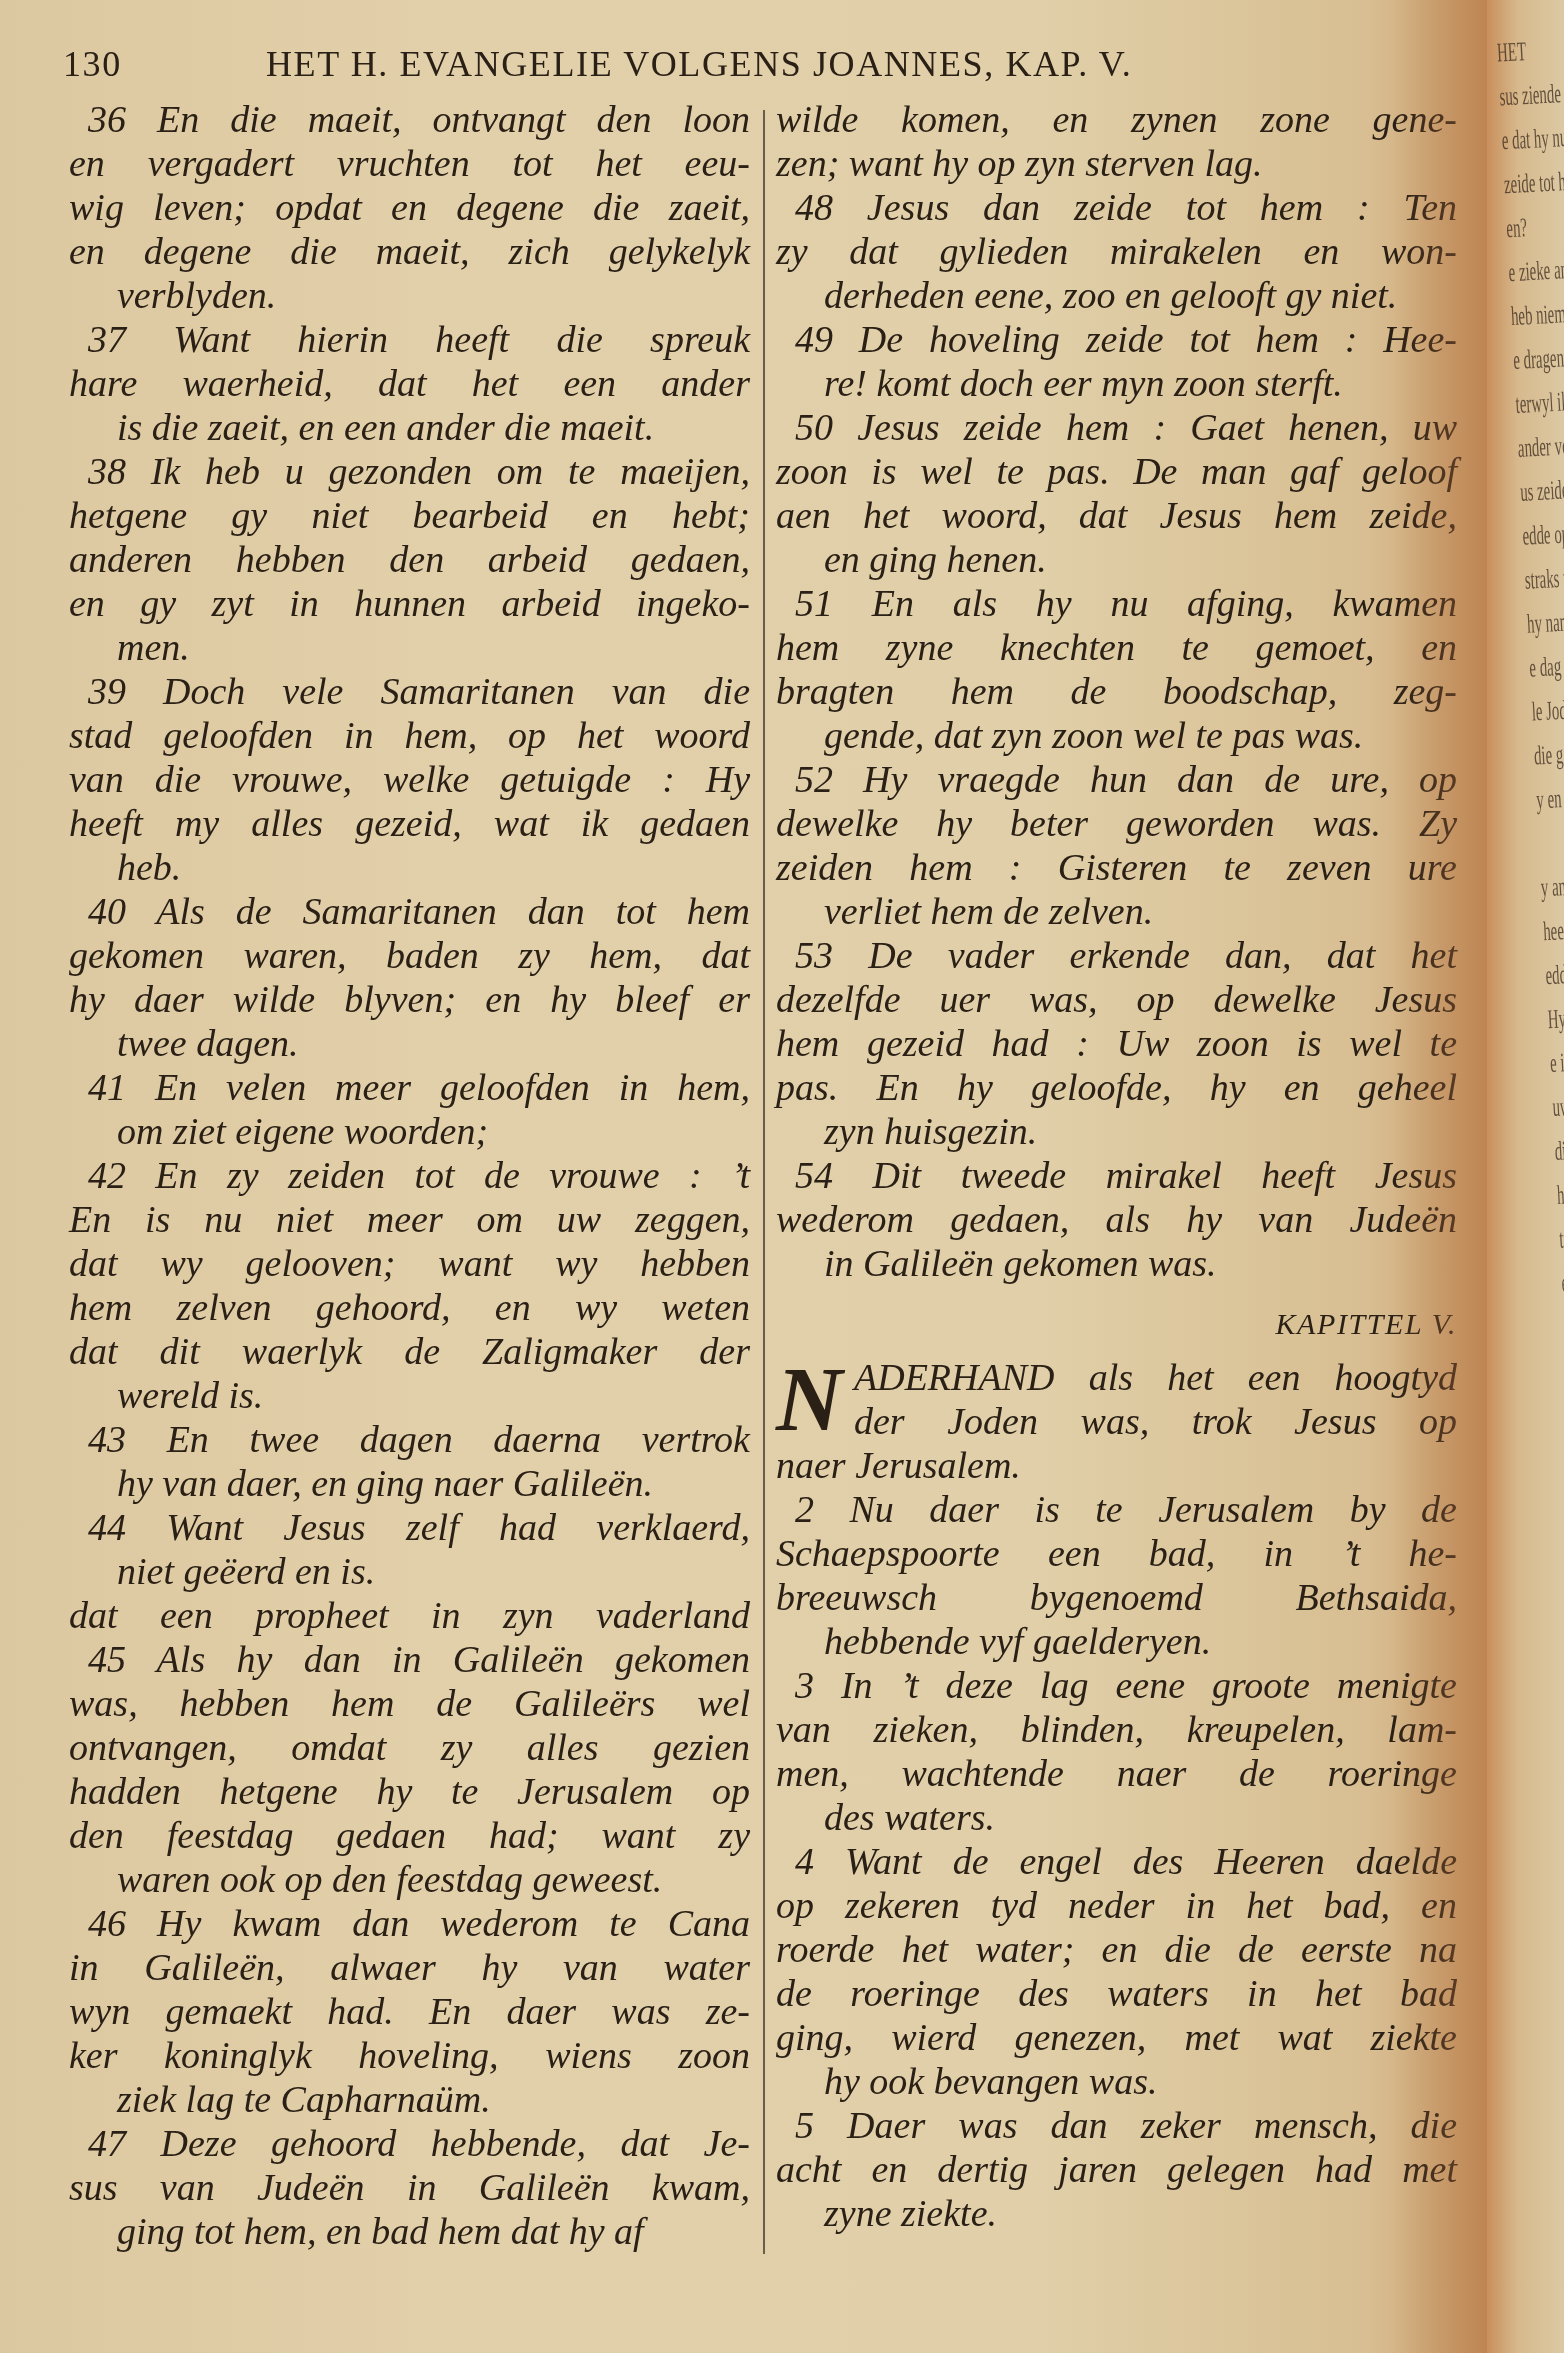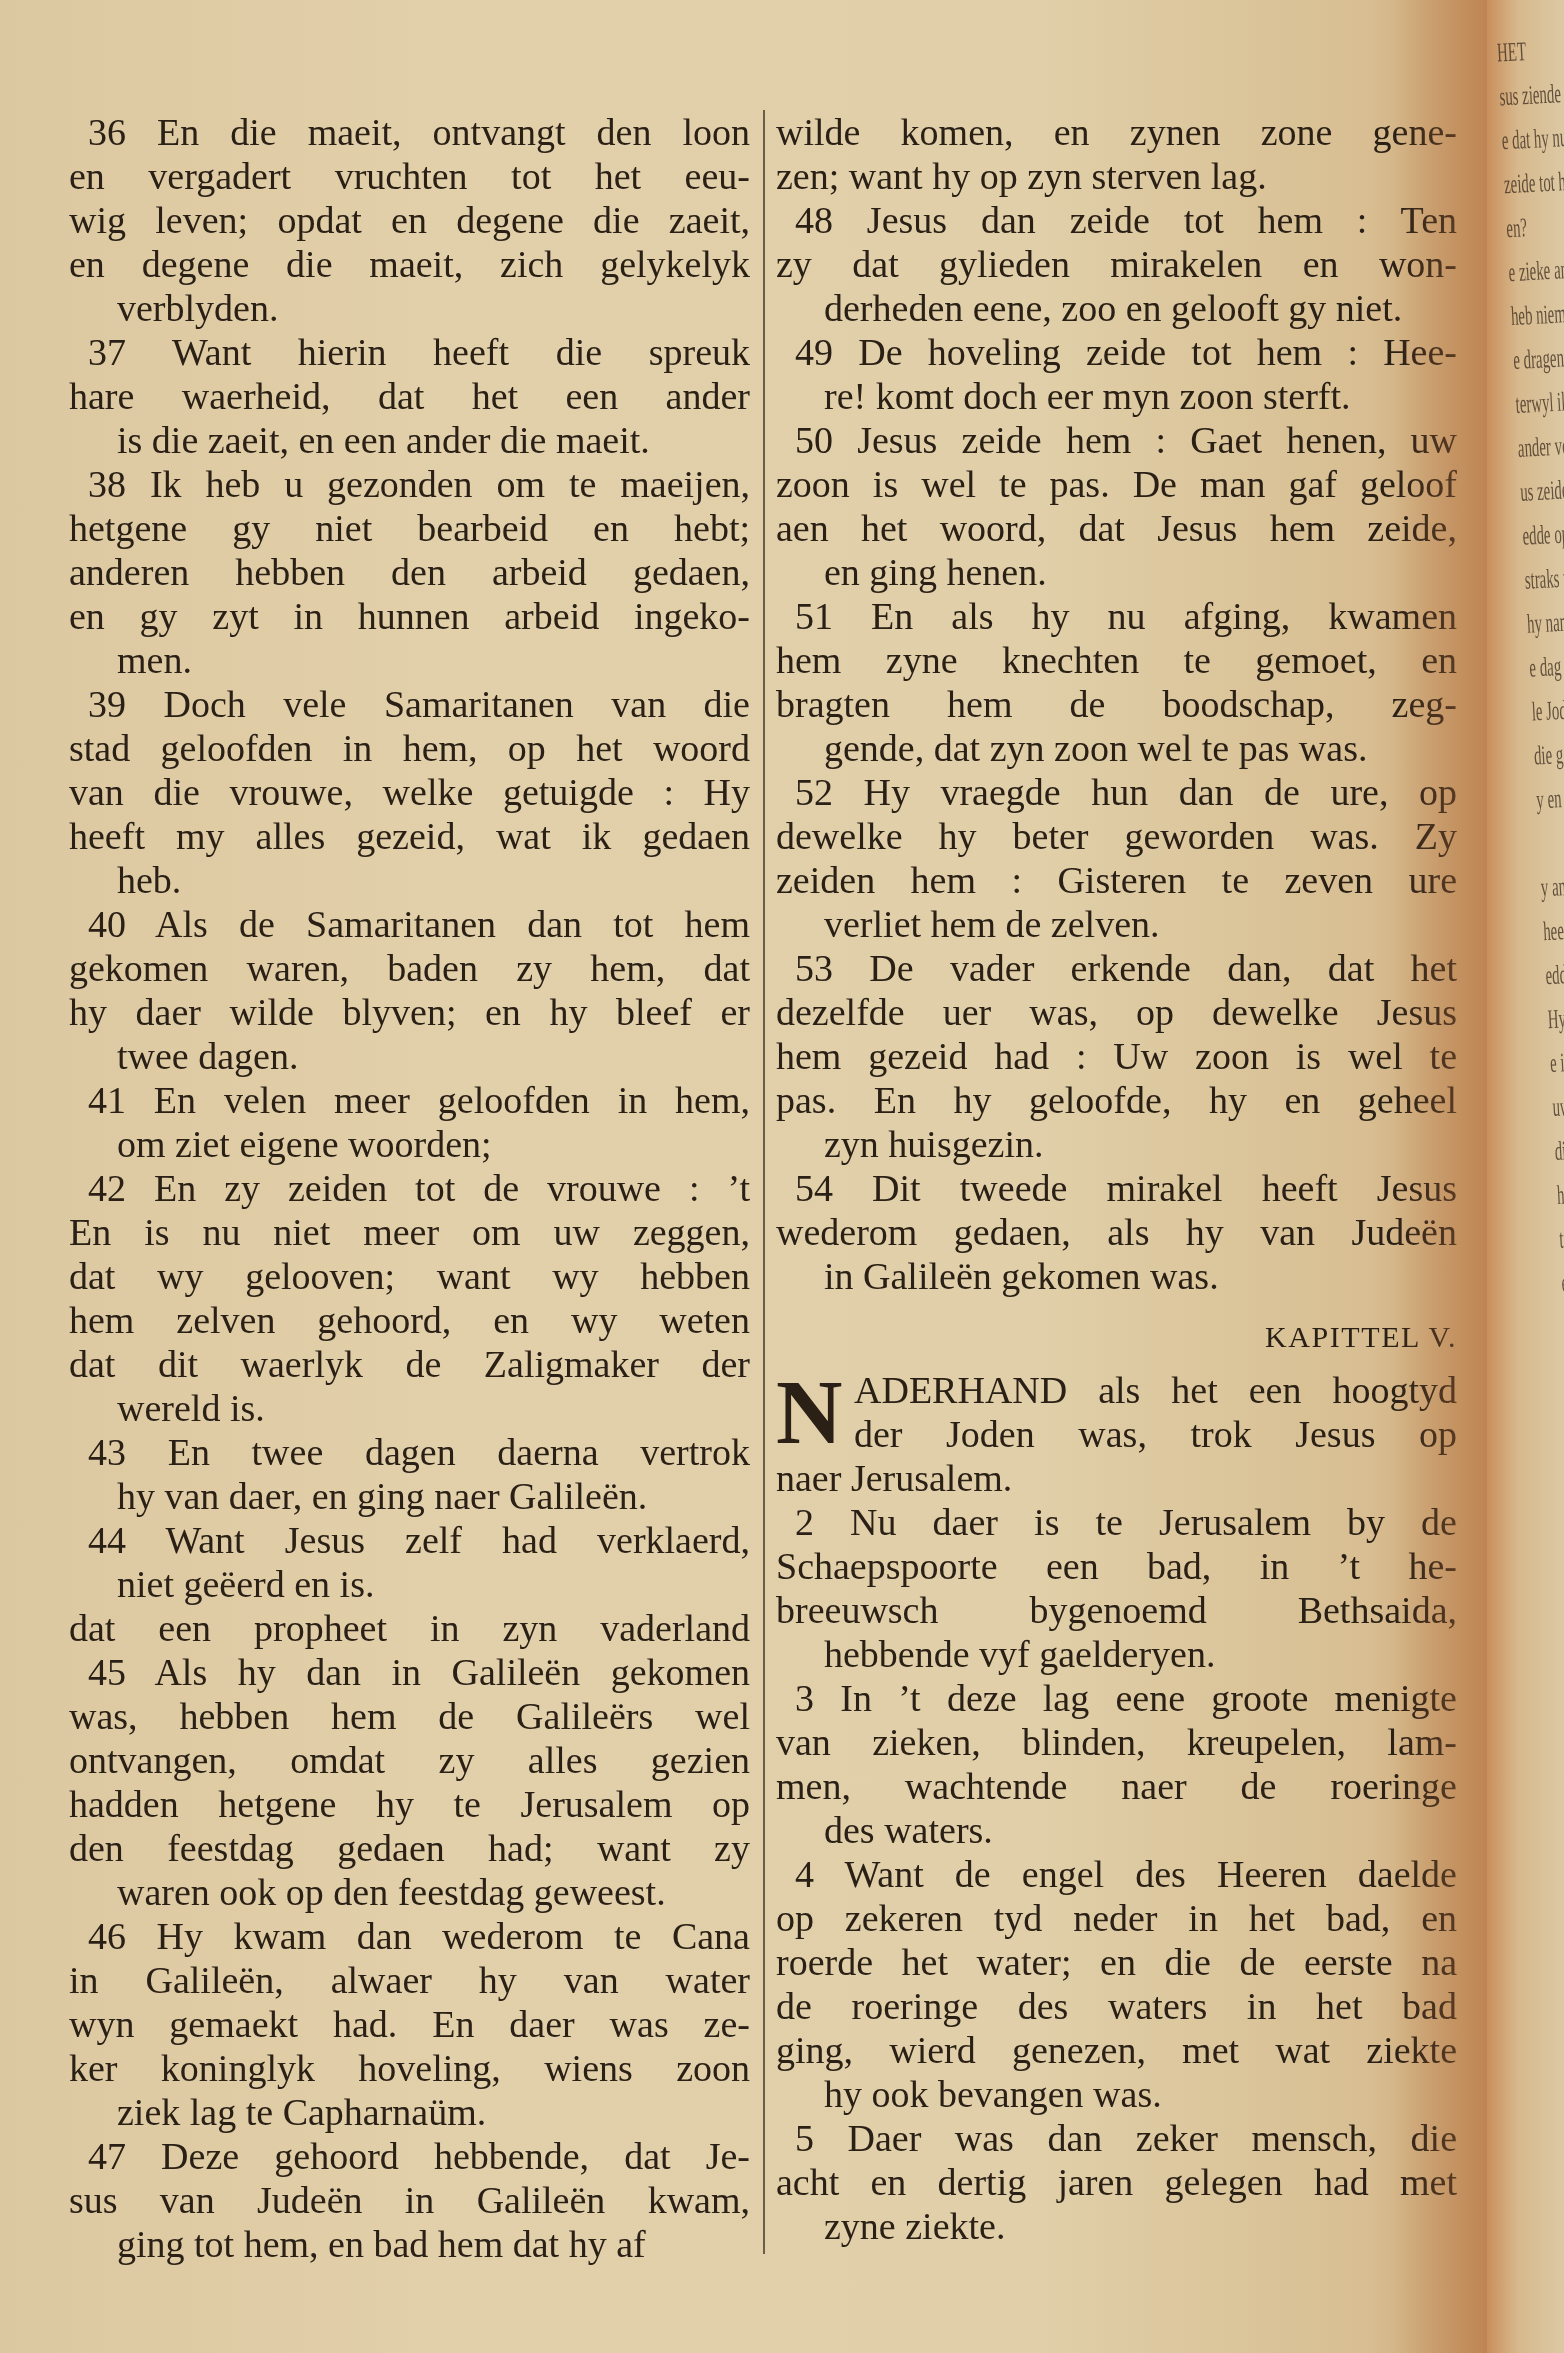--- a/index.html
+++ b/index.html
@@ -28,23 +28,24 @@
     transform: scaleX(0.55); transform-origin: left;
   }
   .next-page .frags { position: absolute; top: 31px; left: 0; transform: rotate(-3deg); transform-origin: top left; }
   .running-head {
     position: absolute; top: 43px; left: 63px; width: 1393px; height: 55px;
     font-family: "Liberation Serif", serif; font-size: 36px; letter-spacing: 1.6px;
   }
   .running-head .page-num { position: absolute; left: 0; top: 0; }
   .running-head .title { position: absolute; left: 203px; top: 0; }
   .column {
-    position: absolute; top: 110px; width: 681px;
+    position: absolute; top: 97px; width: 681px;
     font-family: "Liberation Serif", serif; font-size: 38px; line-height: 44px;
     text-align: justify;
+    font-style: italic;
   }
   .col-left { left: 69px; }
   .col-right { left: 776px; }
   .rule { position: absolute; left: 763px; top: 110px; width: 1.6px; height: 2144px; background: #3a2c1f; opacity: 0.7; }
   .verse { margin: 0; text-indent: 19px; }
   .verse .line { display: block; text-align-last: justify; text-indent: 0; }
   .verse .line.first { padding-left: 19px; }
   .verse .line.last { text-align-last: left; margin-left: 48px; }
   .cont .line { display: block; text-align-last: justify; }
   .cont .line.last { text-align-last: left; }
@@ -54,20 +55,24 @@
     position: absolute; left: 0; top: 4.7px; font-size: 92px; line-height: 78px; font-weight: bold;
     font-family: "Liberation Serif", serif;
   }
   .dropcap-line { display: block; text-align-last: justify; }
   .dropcap-line.indent { padding-left: 78px; }
 </style>
 </head>
 <body>
 
 <div class="page">
+  <div class="running-head">
+    <span class="page-num">130</span>
+    <span class="title">HET H. EVANGELIE VOLGENS JOANNES, KAP. V.</span>
+  </div>
 
   <div class="rule"></div>
 
   <div class="column col-left" id="col-left">
       <div class="verse">
         <span class="line first">36 En die maeit, ontvangt den loon</span>
         <span class="line">en vergadert vruchten tot het eeu-</span>
         <span class="line">wig leven; opdat en degene die zaeit,</span>
         <span class="line">en degene die maeit, zich gelykelyk</span>
         <span class="line last">verblyden.</span>

